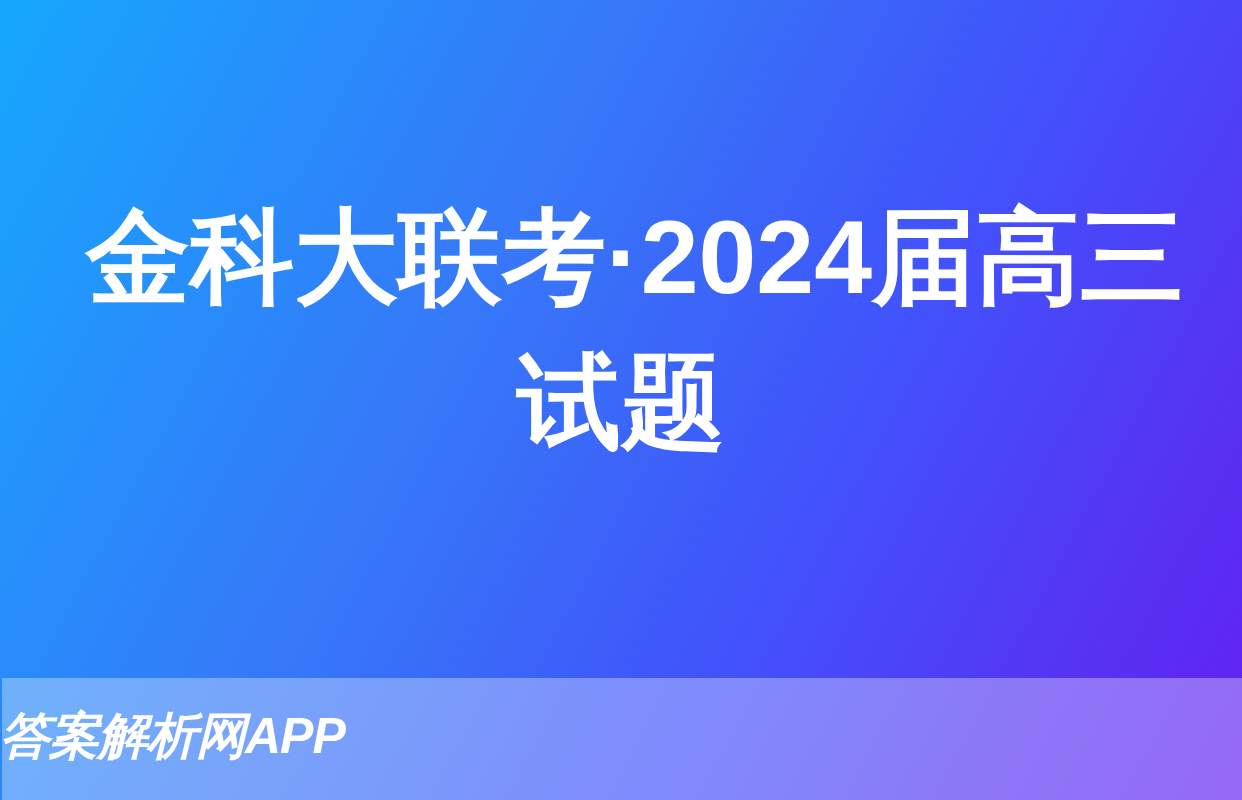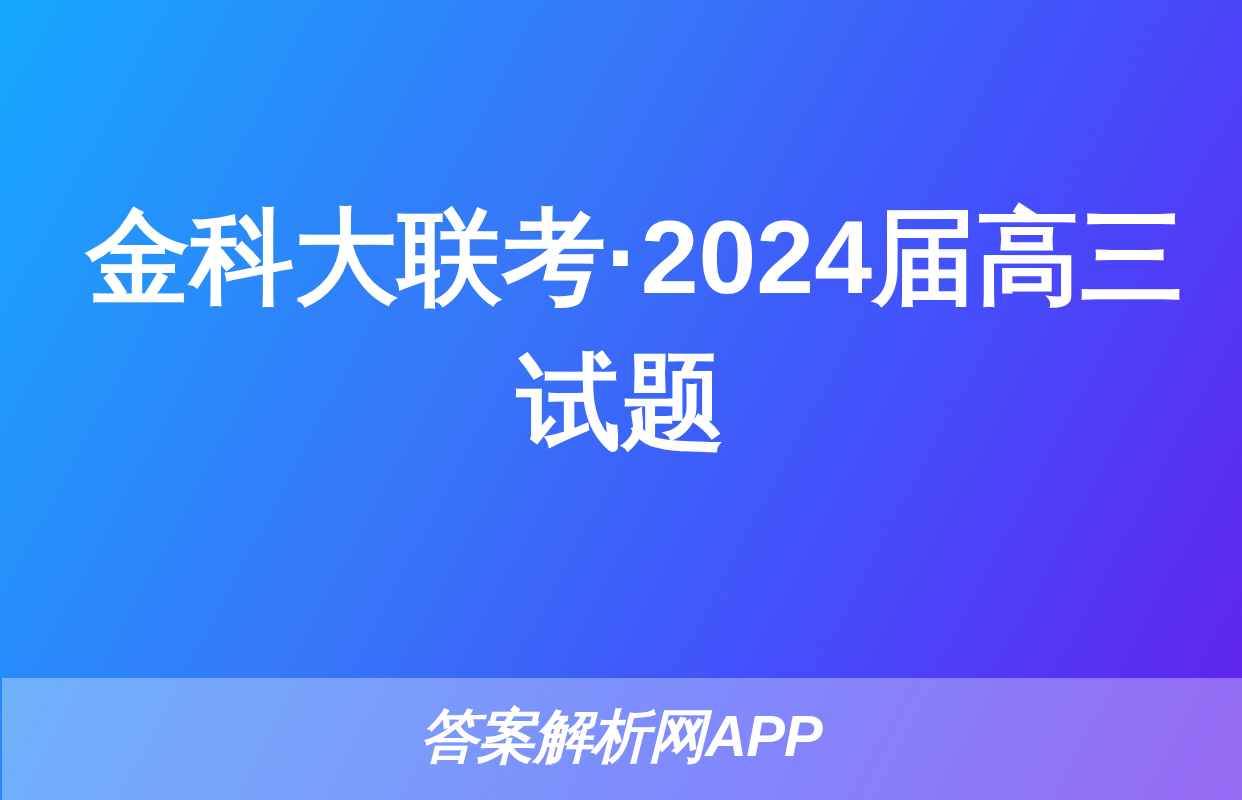--- a/index.html
+++ b/index.html
@@ -73,23 +73,23 @@
     top: 678px;
     bottom: 0;
     background: rgba(255,255,255,0.33);
   }
 
   .watermark {
     position: absolute;
     left: 0;
     right: 0;
     top: 708px;
-    text-align: center;
+    text-align: left;
     color: #ffffff;
-    font-size: 58px;
+    font-size: 50px;
     line-height: 56px;
     font-weight: 700;
     font-style: italic;
     letter-spacing: -1px;
     white-space: nowrap;
   }
 </style>
 </head>
 <body>
 

